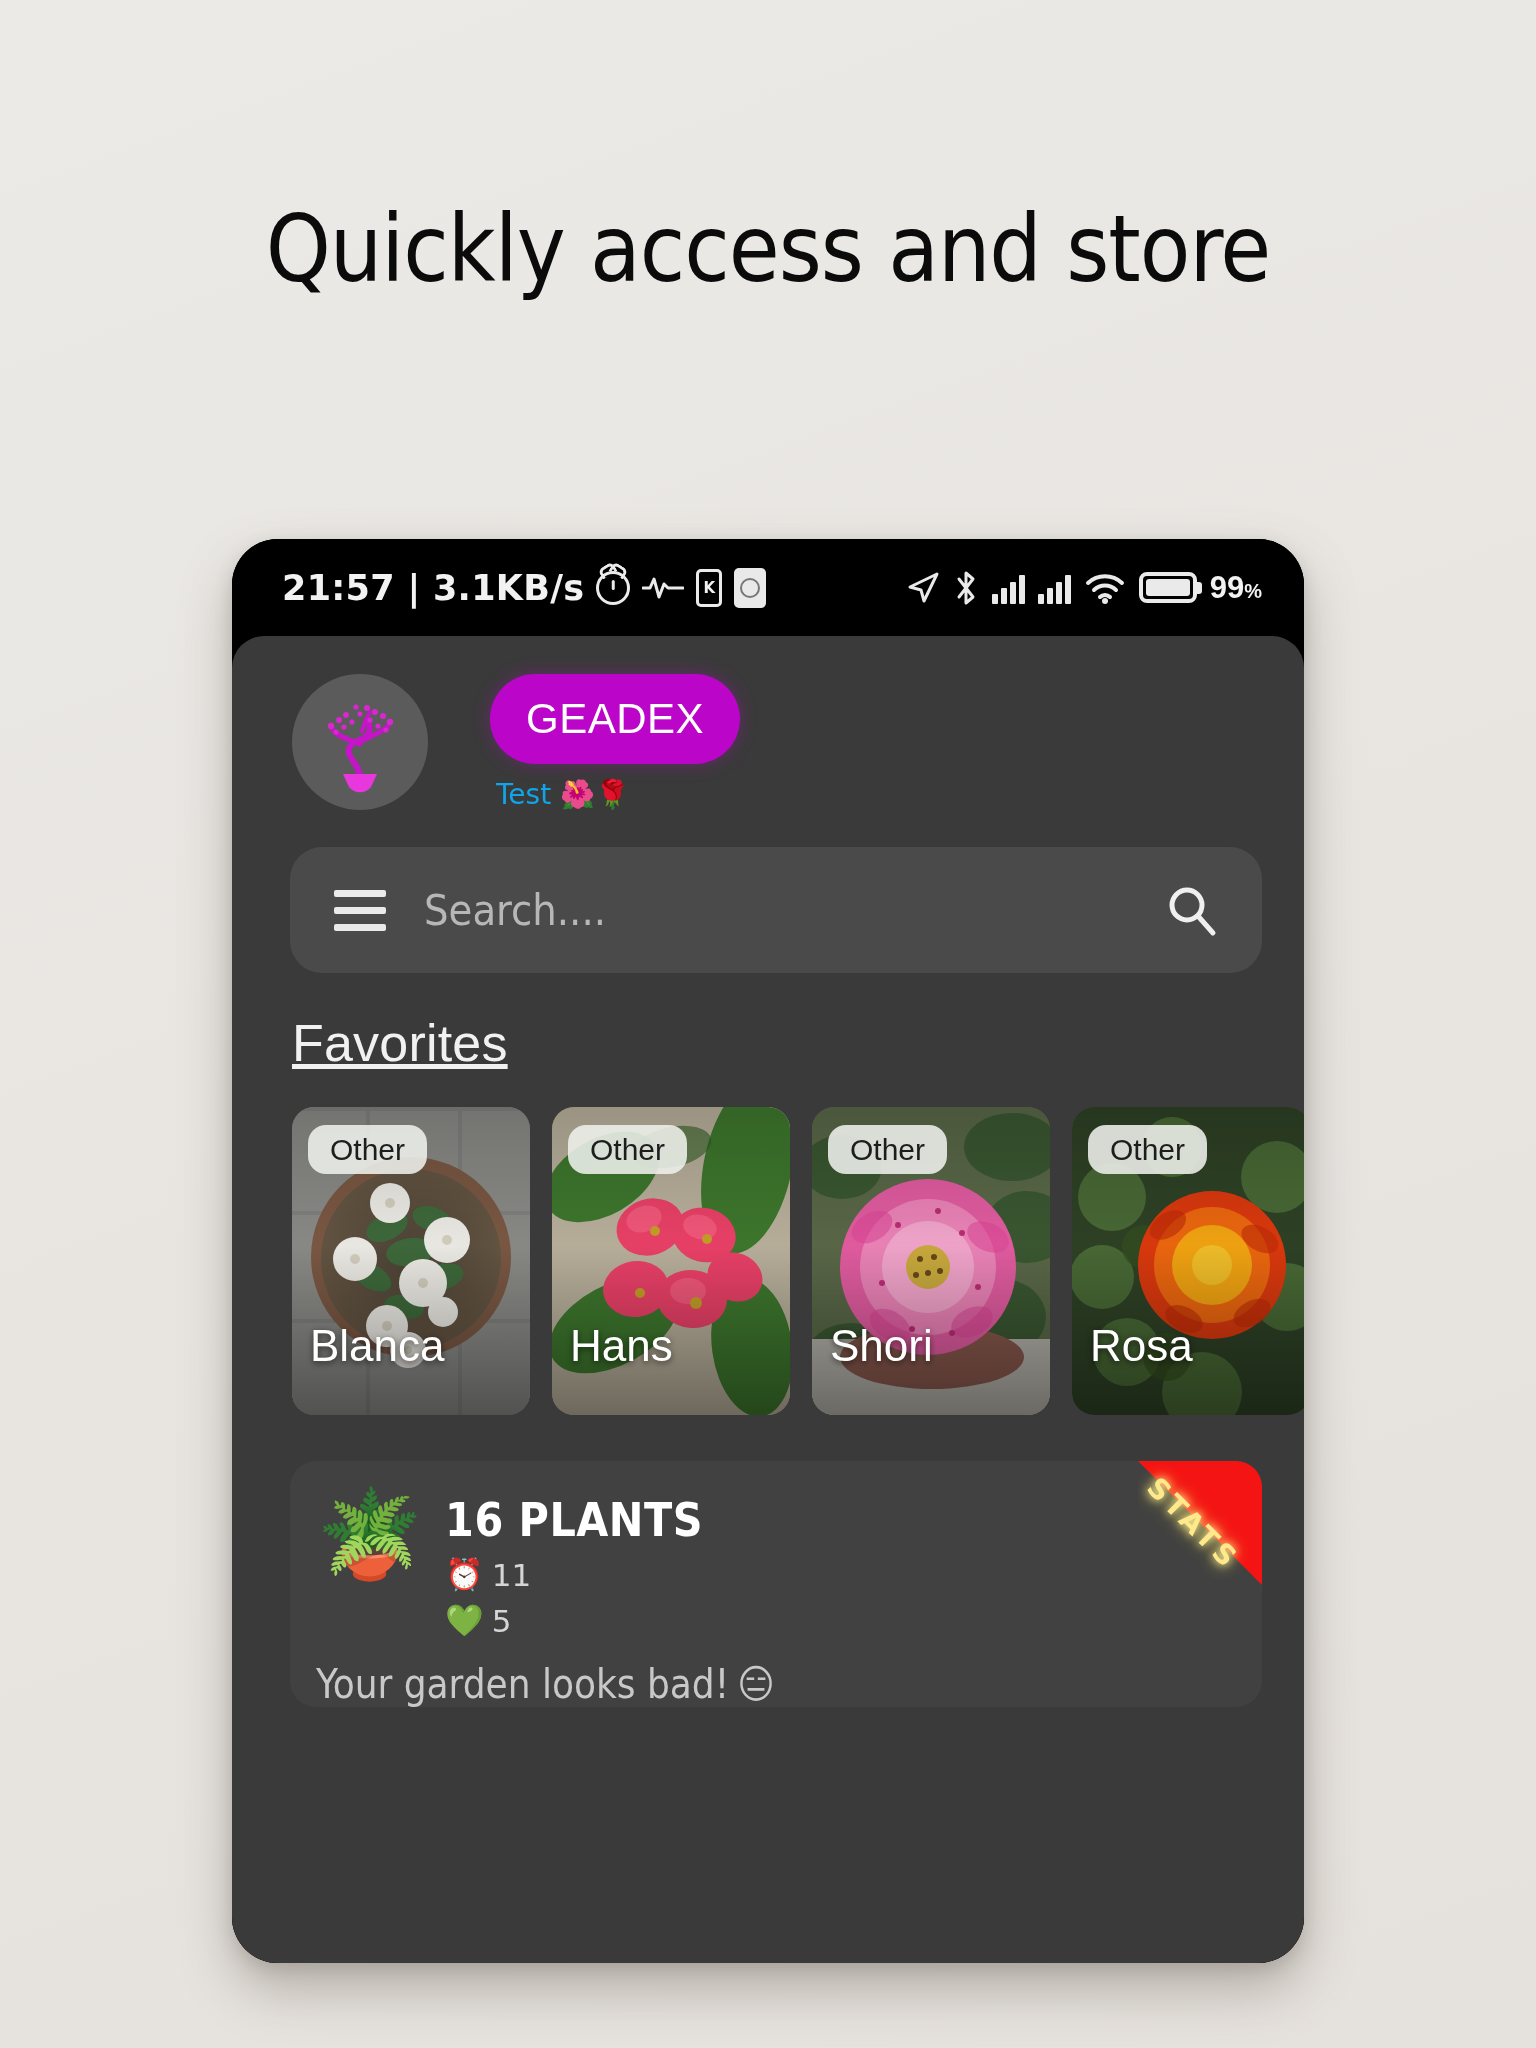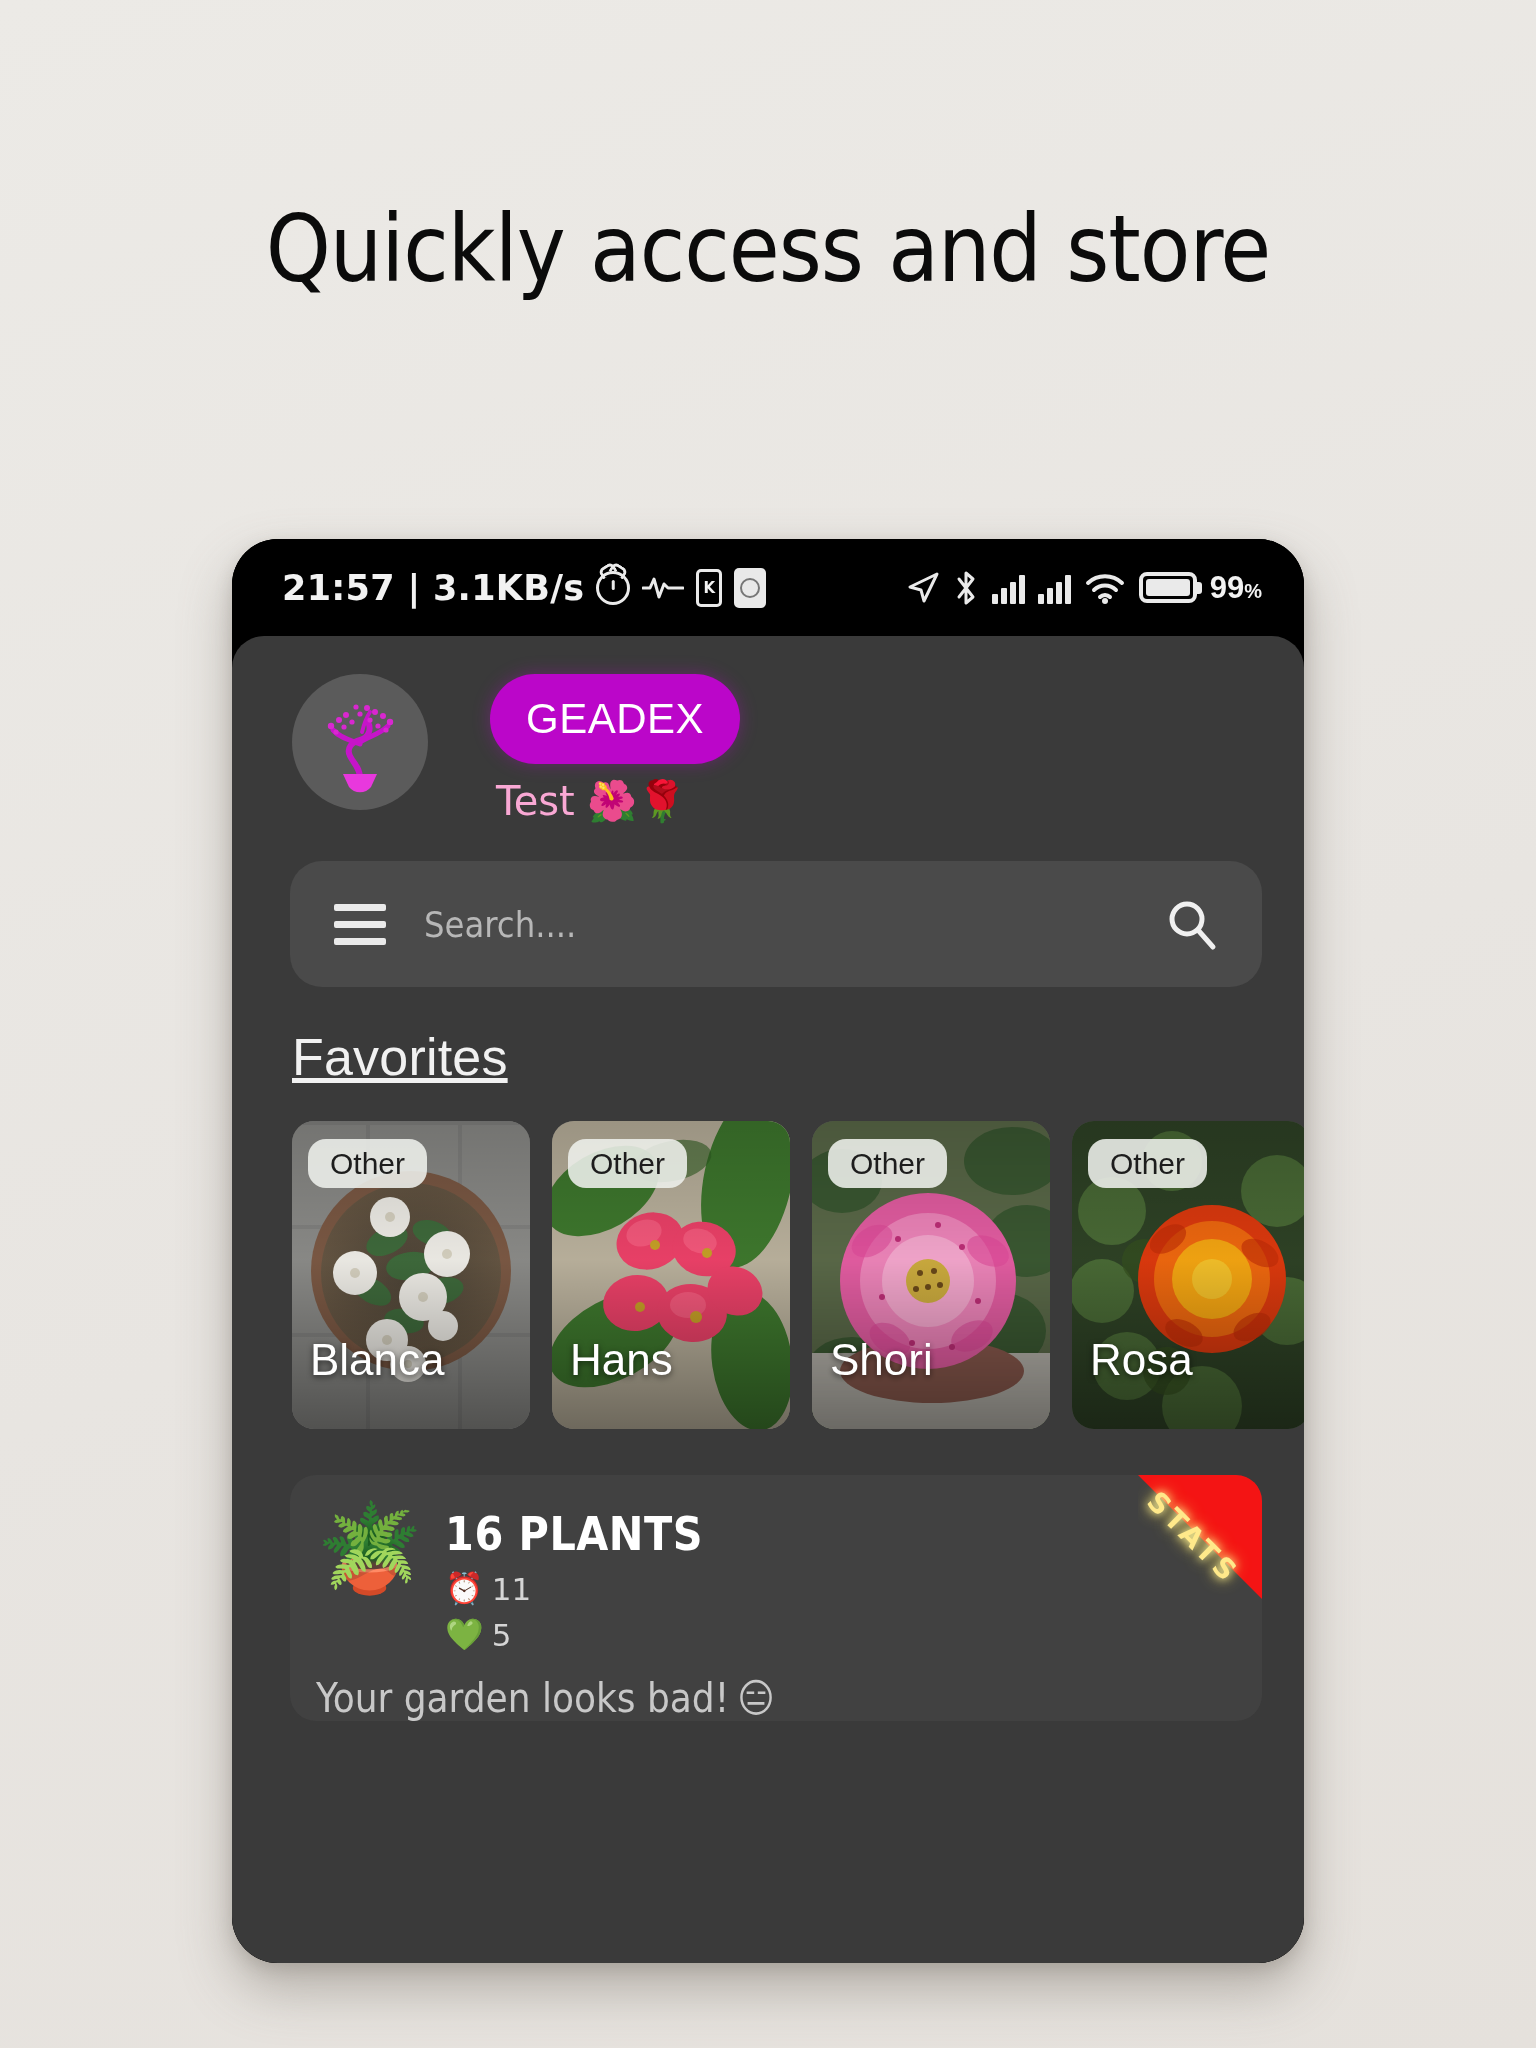--- a/index.html
+++ b/index.html
@@ -143,43 +143,43 @@
     background: #bb06c9;
     border-radius: 46px;
     color: #fff;
     font-size: 42px; font-weight: 500; letter-spacing: .5px;
     padding: 0 36px;
     border: none;
     box-shadow: 0 0 18px rgba(200,10,215,0.30);
   }
   .subname {
     margin-top: 14px;
-    font-size: 40px;
-    color: #f9a8d4;
+    font-size: 28px;
+    color: #0ea5e9;
     display: flex; align-items: center; gap: 8px;
     padding-left: 6px;
     font-family: "DejaVu Sans", "Liberation Sans", sans-serif;
   }
 
   
   .searchwrap {
     margin: 36px 42px 0 42px;
     height: 126px;
     background: #4a4a4a;
     border-radius: 32px;
     display: flex; align-items: center;
     padding: 0 44px 0 44px;
     gap: 38px;
   }
   .hamb { width: 52px; display:flex; flex-direction: column; gap: 10px; flex:0 0 auto;}
   .hamb span { display:block; height: 7px; background: #eaeaea; border-radius: 2px; }
   .searchinput {
     flex: 1;
     background: transparent; border: none; outline: none;
-    color: #cfcfcf; font-size: 36px;
+    color: #cfcfcf; font-size: 43px;
     font-family: "DejaVu Sans Condensed", "Liberation Sans Narrow", "Liberation Sans", sans-serif;
   }
   .searchinput::placeholder { color: #b7b7b7; opacity: 1; }
   .searchico { width: 54px; height: 54px; flex: 0 0 auto; }
 
   
   .sect-title {
     margin: 40px 0 0 44px;
     font-size: 52px; color: #f1f1f1; font-weight: 400;
     letter-spacing: .2px;

